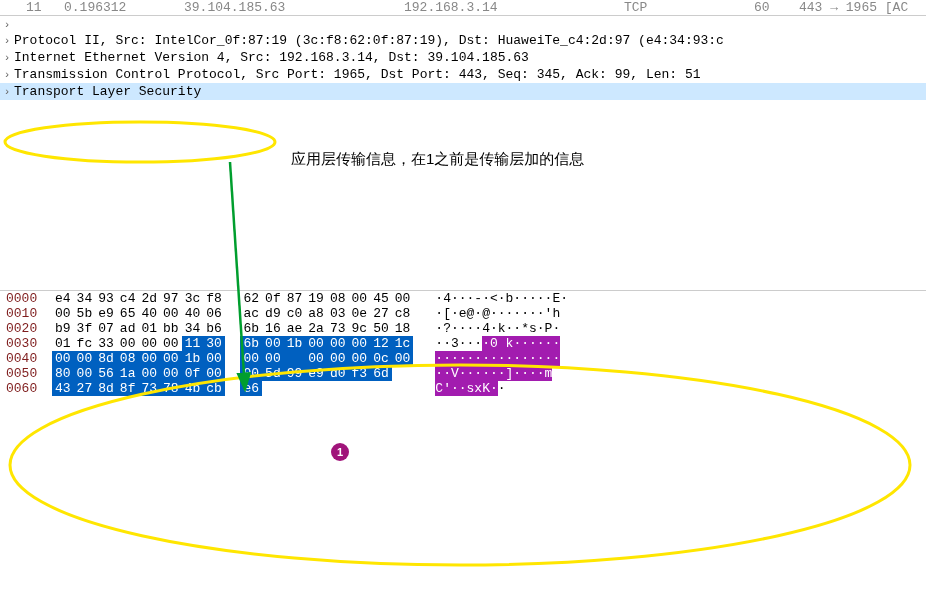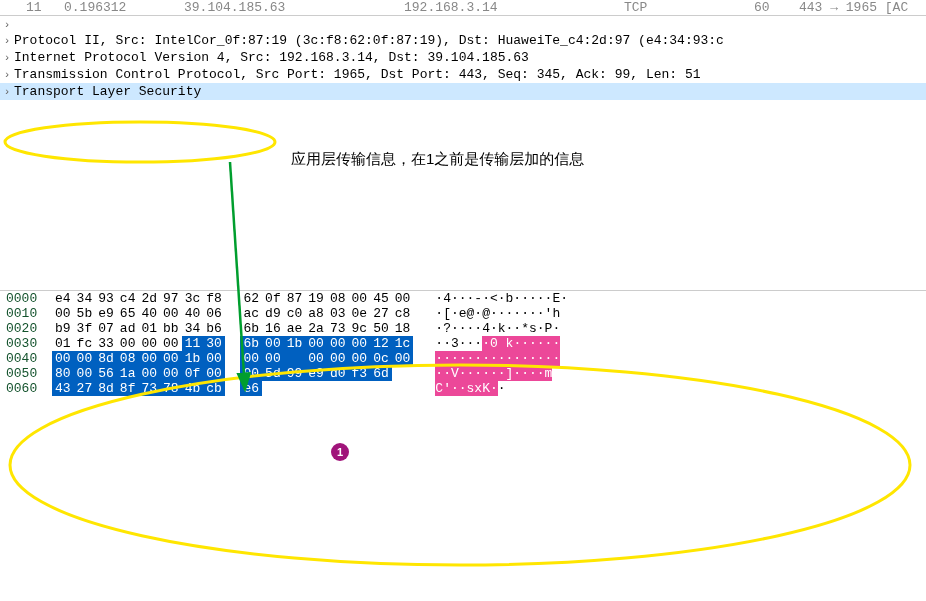--- a/index.html
+++ b/index.html
@@ -65,30 +65,30 @@
     border-top: 1px solid #ccc;
     font-size: 13px;
     background: #fff;
     margin-top: 48px;
   }
   .hex-row {
     display: flex;
     white-space: pre;
     padding: 0 6px;
   }
-  .hex-offset { color: #14532d; width: 46px; }
+  .hex-offset { color: #7f1d1d; width: 46px; }
   .hex-bytes { display: flex; justify-content: space-between; }
   .hex-byte { padding: 0 3px; }
   .hex-byte.sel {
     background: #0060c0;
     color: #fff;
   }
   .hex-ascii { margin-left: 22px; }
   .hex-ascii .sel {
-    background: #ec4899;
+    background: #a21caf;
     color: #fff;
   }
   .badge-1 {
     position: absolute;
     left: 331px;
     top: 443px;
     width: 18px;
     height: 18px;
     border-radius: 50%;
     background: #a0147a;
@@ -128,21 +128,21 @@
 <div class="details-pane">
   <div class="detail-line">
     <span class="expander">›</span>
   </div>
   <div class="detail-line">
     <span class="expander">›</span>
     <span>Protocol II, Src: IntelCor_0f:87:19 (3c:f8:62:0f:87:19), Dst: HuaweiTe_c4:2d:97 (e4:34:93:c</span>
   </div>
   <div class="detail-line">
     <span class="expander">›</span>
-    <span>Internet Protocol Version 4, Src: 192.168.3.14, Dst: 39.104.185.63</span>
+    <span>Internet Ethernet Version 4, Src: 192.168.3.14, Dst: 39.104.185.63</span>
   </div>
   <div class="detail-line">
     <span class="expander">›</span>
     <span>Transmission Control Protocol, Src Port: 1965, Dst Port: 443, Seq: 345, Ack: 99, Len: 51</span>
   </div>
   <div class="detail-line selected">
     <span class="expander">›</span>
     <span>Transport Layer Security</span>
   </div>
 </div>

